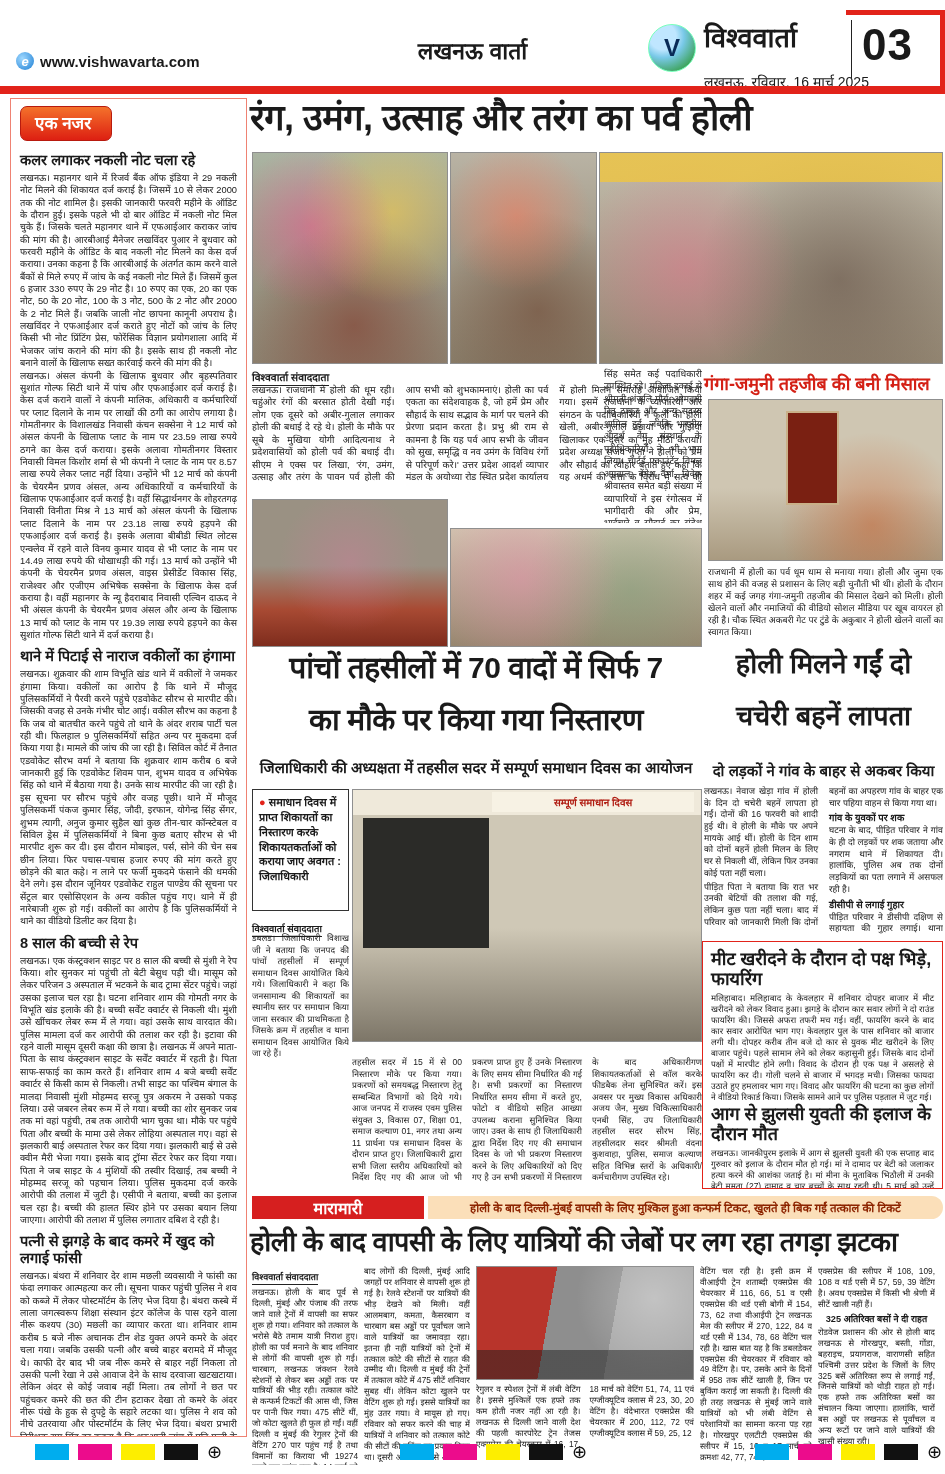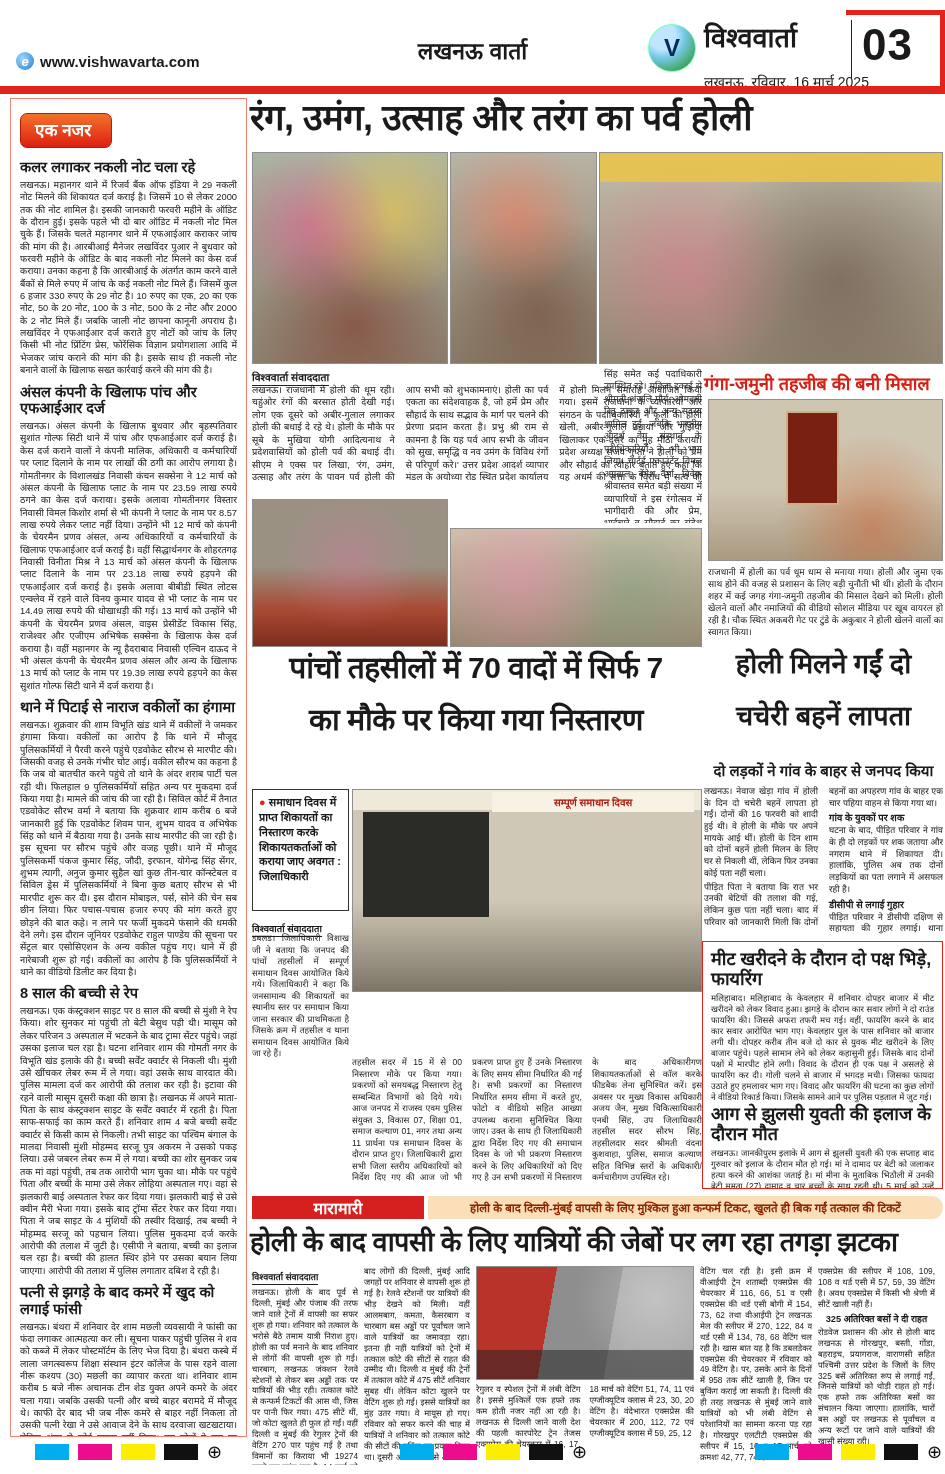--- a/index.html
+++ b/index.html
@@ -14,21 +14,21 @@
   .brand{left:648px;top:24px;display:flex;gap:8px;align-items:flex-start;}
   .brand-icon{width:46px;height:46px;border-radius:50%;background:radial-gradient(circle at 30% 25%,#bfe6ff 0 28%,#79c9e8 45%,#3da35a 80%);
               color:#0a2b57;font-size:24px;font-weight:700;display:flex;align-items:center;justify-content:center;border:1px solid #7fb;}
   .brand-name{font-size:27px;font-weight:700;line-height:1.05;}
   .brand-date{font-size:14px;font-weight:400;margin-top:20px;}
   .hdr-divider{left:851px;top:20px;width:1px;height:58px;background:#222;}
   .pageno-frame{left:846px;top:10px;width:94px;height:74px;border-top:5px solid #e2231a;border-right:5px solid #e2231a;}
   .pageno{left:862px;top:20px;font-size:44px;font-weight:700;letter-spacing:1px;}
   .masthead-rule{left:0;top:86px;width:945px;height:8px;background:#e2231a;}
   
-  .sidebar{left:10px;top:98px;width:237px;height:1339px;border:1.5px solid #ef8273;padding:14px 9px;box-sizing:border-box;overflow:hidden;}
+  .sidebar{left:10px;top:98px;width:237px;height:1339px;border:1.5px solid #ef8273;padding:7px 9px;box-sizing:border-box;overflow:hidden;}
   .og-pill{display:inline-block;background:linear-gradient(180deg,#f4722b,#dd1f12);color:#fff;font-size:17px;font-weight:700;
            padding:4px 20px 6px 14px;border-radius:7px;border:1px solid #b81a0e;margin-bottom:4px;}
   .og-h{font-size:14.6px;font-weight:700;margin:7px 0 3px;line-height:1.15;}
   .og-b{font-size:9.3px;line-height:1.33;text-align:justify;}
   
   .lead-h{left:250px;top:92px;width:693px;font-size:36px;font-weight:700;letter-spacing:-0.5px;white-space:nowrap;}
   .ph{box-sizing:border-box;border:1px solid #8f8f8f;}
   .ph-holi1{background:radial-gradient(circle at 30% 35%,rgba(240,80,140,.5),transparent 42%),
             radial-gradient(circle at 72% 28%,rgba(250,205,70,.55),transparent 45%),
             radial-gradient(circle at 52% 82%,rgba(130,60,45,.6),transparent 52%),
@@ -111,21 +111,20 @@
   <div class="abs pageno">03</div>
   <div class="abs masthead-rule"></div>
 
   <div class="abs sidebar">
     <span class="og-pill">एक नजर</span>
     <div>
       <div class="og-h">कलर लगाकर नकली नोट चला रहे</div>
       <div class="og-b">लखनऊ। महानगर थाने में रिजर्व बैंक ऑफ इंडिया ने 29 नकली नोट मिलने की शिकायत दर्ज कराई है। जिसमें 10 से लेकर 2000 तक की नोट शामिल है। इसकी जानकारी फरवरी महीने के ऑडिट के दौरान हुई। इसके पहले भी दो बार ऑडिट में नकली नोट मिल चुके हैं। जिसके चलते महानगर थाने में एफआईआर कराकर जांच की मांग की है। आरबीआई मैनेजर लखविंदर पुआर ने बुधवार को फरवरी महीने के ऑडिट के बाद नकली नोट मिलने का केस दर्ज कराया। उनका कहना है कि आरबीआई के अंतर्गत काम करने वाले बैंकों से मिले रुपए में जांच के कई नकली नोट मिले हैं। जिसमें कुल 6 हजार 330 रुपए के 29 नोट है। 10 रुपए का एक, 20 का एक नोट, 50 के 20 नोट, 100 के 3 नोट, 500 के 2 नोट और 2000 के 2 नोट मिले हैं। जबकि जाली नोट छापना कानूनी अपराध है। लखविंदर ने एफआईआर दर्ज कराते हुए नोटों को जांच के लिए किसी भी नोट प्रिंटिंग प्रेस, फोरेंसिक विज्ञान प्रयोगशाला आदि में भेजकर जांच कराने की मांग की है। इसके साथ ही नकली नोट बनाने वालों के खिलाफ सख्त कार्रवाई करने की मांग की है।</div>
     </div>
     <div>
-      <div class="og-h">अंसल कंपनी के खिलाफ पांच और एफआईआर दर्ज</div>
       <div class="og-b">लखनऊ। अंसल कंपनी के खिलाफ बुधवार और बृहस्पतिवार सुशांत गोल्फ सिटी थाने में पांच और एफआईआर दर्ज कराई है। केस दर्ज कराने वालों ने कंपनी मालिक, अधिकारी व कर्मचारियों पर प्लाट दिलाने के नाम पर लाखों की ठगी का आरोप लगाया है। गोमतीनगर के विशालखंड निवासी कंचन सक्सेना ने 12 मार्च को अंसल कंपनी के खिलाफ प्लाट के नाम पर 23.59 लाख रुपये ठगने का केस दर्ज कराया। इसके अलावा गोमतीनगर विस्तार निवासी विमल किशोर शर्मा से भी कंपनी ने प्लाट के नाम पर 8.57 लाख रुपये लेकर प्लाट नहीं दिया। उन्होंने भी 12 मार्च को कंपनी के चेयरमैन प्रणव अंसल, अन्य अधिकारियों व कर्मचारियों के खिलाफ एफआईआर दर्ज कराई है। वहीं सिद्धार्थनगर के शोहरतगढ़ निवासी विनीता मिश्र ने 13 मार्च को अंसल कंपनी के खिलाफ प्लाट दिलाने के नाम पर 23.18 लाख रुपये हड़पने की एफआईआर दर्ज कराई है। इसके अलावा बीबीडी स्थित लोटस एन्क्लेव में रहने वाले विनय कुमार यादव से भी प्लाट के नाम पर 14.49 लाख रुपये की धोखाधड़ी की गई। 13 मार्च को उन्होंने भी कंपनी के चेयरमैन प्रणव अंसल, वाइस प्रेसीडेंट विकास सिंह, राजेश्वर और एजीएम अभिषेक सक्सेना के खिलाफ केस दर्ज कराया है। वहीं महानगर के न्यू हैदराबाद निवासी एल्विन दाऊद ने भी अंसल कंपनी के चेयरमैन प्रणव अंसल और अन्य के खिलाफ 13 मार्च को प्लाट के नाम पर 19.39 लाख रुपये हड़पने का केस सुशांत गोल्फ सिटी थाने में दर्ज कराया है।</div>
     </div>
     <div>
       <div class="og-h">थाने में पिटाई से नाराज वकीलों का हंगामा</div>
       <div class="og-b">लखनऊ। शुक्रवार की शाम विभूति खंड थाने में वकीलों ने जमकर हंगामा किया। वकीलों का आरोप है कि थाने में मौजूद पुलिसकर्मियों ने पैरवी करने पहुंचे एडवोकेट सौरभ से मारपीट की। जिसकी वजह से उनके गंभीर चोट आई। वकील सौरभ का कहना है कि जब वो बातचीत करने पहुंचे तो थाने के अंदर शराब पार्टी चल रही थी। फिलहाल 9 पुलिसकर्मियों सहित अन्य पर मुकदमा दर्ज किया गया है। मामले की जांच की जा रही है। सिविल कोर्ट में तैनात एडवोकेट सौरभ वर्मा ने बताया कि शुक्रवार शाम करीब 6 बजे जानकारी हुई कि एडवोकेट शिवम पान, शुभम यादव व अभिषेक सिंह को थाने में बैठाया गया है। उनके साथ मारपीट की जा रही है। इस सूचना पर सौरभ पहुंचे और वजह पूछी। थाने में मौजूद पुलिसकर्मी पंकज कुमार सिंह, जौदी, इरफान, योगेन्द्र सिंह सेंगर, शुभम त्यागी, अनुज कुमार सुहैल खां कुछ तीन-चार कॉन्स्टेबल व सिविल ड्रेस में पुलिसकर्मियों ने बिना कुछ बताए सौरभ से भी मारपीट शुरू कर दी। इस दौरान मोबाइल, पर्स, सोने की चेन सब छीन लिया। फिर पचास-पचास हजार रुपए की मांग करते हुए छोड़ने की बात कहे। न लाने पर फर्जी मुकदमे फंसाने की धमकी देने लगे। इस दौरान जूनियर एडवोकेट राहुल पाण्डेय की सूचना पर सेंट्रल बार एसोसिएशन के अन्य वकील पहुंच गए। थाने में ही नारेबाजी शुरू हो गई। वकीलों का आरोप है कि पुलिसकर्मियों ने थाने का वीडियो डिलीट कर दिया है।</div>
     </div>
     <div>
       <div class="og-h">8 साल की बच्ची से रेप</div>
       <div class="og-b">लखनऊ। एक कंस्ट्रक्शन साइट पर 8 साल की बच्ची से मुंशी ने रेप किया। शोर सुनकर मां पहुंची तो बेटी बेसुध पड़ी थी। मासूम को लेकर परिजन 3 अस्पताल में भटकने के बाद ट्रामा सेंटर पहुंचे। जहां उसका इलाज चल रहा है। घटना शनिवार शाम की गोमती नगर के विभूति खंड इलाके की है। बच्ची सर्वेंट क्वार्टर से निकली थी। मुंशी उसे खींचकर लेबर रूम में ले गया। वहां उसके साथ वारदात की। पुलिस मामला दर्ज कर आरोपी की तलाश कर रही है। इटावा की रहने वाली मासूम दूसरी कक्षा की छात्रा है। लखनऊ में अपने माता-पिता के साथ कंस्ट्रक्शन साइट के सर्वेंट क्वार्टर में रहती है। पिता साफ-सफाई का काम करते हैं। शनिवार शाम 4 बजे बच्ची सर्वेंट क्वार्टर से किसी काम से निकली। तभी साइट का पश्चिम बंगाल के मालदा निवासी मुंशी मोहम्मद सरजू पुत्र अकरम ने उसको पकड़ लिया। उसे जबरन लेबर रूम में ले गया। बच्ची का शोर सुनकर जब तक मां वहां पहुंची, तब तक आरोपी भाग चुका था। मौके पर पहुंचे पिता और बच्ची के मामा उसे लेकर लोहिया अस्पताल गए। वहां से झलकारी बाई अस्पताल रेफर कर दिया गया। झलकारी बाई से उसे क्वीन मैरी भेजा गया। इसके बाद ट्रॉमा सेंटर रेफर कर दिया गया। पिता ने जब साइट के 4 मुंशियों की तस्वीर दिखाई, तब बच्ची ने मोहम्मद सरजू को पहचान लिया। पुलिस मुकदमा दर्ज करके आरोपी की तलाश में जुटी है। एसीपी ने बताया, बच्ची का इलाज चल रहा है। बच्ची की हालत स्थिर होने पर उसका बयान लिया जाएगा। आरोपी की तलाश में पुलिस लगातार दबिश दे रही है।</div>
     </div>
@@ -146,36 +145,37 @@
   <div class="abs body-sm" style="left:604px;top:368px;width:98px;height:155px;overflow:hidden;">सिंह समेत कई पदाधिकारी उपस्थित रहे। महिला इकाई से श्रीमती अंजलि मौर्य, ओमवती रितु ठाकुर और अन्य सदस्य शामिल हुईं, जबकि भारतीय आदर्श वेग संस्थान के पदाधिकारियों ने भी भाग लिया। चार्टर्ड एकाउंटेंट विमल अग्रवाल, बेंगेश वर्मा, विवेक श्रीवास्तव समेत बड़ी संख्या में व्यापारियों ने इस रंगोत्सव में भागीदारी की और प्रेम, भाईचारे व सौहार्द का संदेश दिया।</div>
   <div class="abs ph ph-hall" style="left:252px;top:499px;width:196px;height:148px;"></div>
   <div class="abs ph ph-women" style="left:450px;top:528px;width:252px;height:119px;"></div>
 
   <div class="abs ganga-h">गंगा-जमुनी तहजीब की बनी मिसाल</div>
   <div class="abs ph ph-ganga" style="left:708px;top:399px;width:235px;height:162px;"></div>
   <div class="abs body-sm" style="left:708px;top:566px;width:235px;height:90px;overflow:hidden;font-size:9px;">राजधानी में होली का पर्व धूम धाम से मनाया गया। होली और जुमा एक साथ होने की वजह से प्रशासन के लिए बड़ी चुनौती भी थी। होली के दौरान शहर में कई जगह गंगा-जमुनी तहजीब की मिसाल देखने को मिली। होली खेलने वालों और नमाजियों की वीडियो सोशल मीडिया पर खूब वायरल हो रही है। चौक स्थित अकबरी गेट पर टुंडे के अकुबार ने होली खेलने वालों का स्वागत किया।</div>
 
   <div class="abs sam-h" style="top:651px;">पांचों तहसीलों में 70 वादों में सिर्फ 7</div>
   <div class="abs sam-h" style="top:703px;">का मौके पर किया गया निस्तारण</div>
+  <div class="abs sam-sub">जिलाधिकारी की अध्यक्षता में तहसील सदर में सम्पूर्ण समाधान दिवस का आयोजन</div>
   <div class="abs hl-box">
     <span class="bullet">●</span>
     <span>समाधान दिवस में प्राप्त शिकायतों का निस्तारण करके शिकायतकर्ताओं को कराया जाए अवगत : जिलाधिकारी</span>
   </div>
   <div class="abs" style="left:252px;top:918px;">
     <span class="byline" style="font-size:9.5px;">विश्ववार्ता संवाददाता</span>
   </div>
   <div class="abs body-sm" style="left:252px;top:933px;width:97px;height:255px;overflow:hidden;font-size:8.6px;">डबलड। जिलाधिकारी विशाख जी ने बताया कि जनपद की पांचों तहसीलों में सम्पूर्ण समाधान दिवस आयोजित किये गये। जिलाधिकारी ने कहा कि जनसामान्य की शिकायतों का स्थानीय स्तर पर समाधान किया जाना सरकार की प्राथमिकता है जिसके क्रम में तहसील व थाना समाधान दिवस आयोजित किये जा रहे हैं।</div>
-  <div class="abs ph ph-meet" style="left:352px;top:789px;width:350px;height:203px;">
+  <div class="abs ph ph-meet" style="left:352px;top:789px;width:350px;height:253px;">
     <div class="meet-banner">सम्पूर्ण समाधान दिवस</div>
   </div>
   <div class="abs body-sm" style="left:352px;top:1057px;width:350px;height:132px;overflow:hidden;font-size:8.6px;column-count:3;column-gap:10px;">तहसील सदर में 15 में से 00 निस्तारण मौके पर किया गया। प्रकरणों को समयबद्ध निस्तारण हेतु सम्बन्धित विभागों को दिये गये। आज जनपद में राजस्व एवम पुलिस संयुक्त 3, विकास 07, शिक्षा 01, समाज कल्याण 01, नगर तथा अन्य 11 प्रार्थना पत्र समाधान दिवस के दौरान प्राप्त हुए। जिलाधिकारी द्वारा सभी जिला स्तरीय अधिकारियों को निर्देश दिए गए की आज जो भी प्रकरण प्राप्त हुए हैं उनके निस्तारण के लिए समय सीमा निर्धारित की गई है। सभी प्रकरणों का निस्तारण निर्धारित समय सीमा में करते हुए, फोटो व वीडियो सहित आख्या उपलब्ध कराना सुनिश्चित किया जाए। उक्त के साथ ही जिलाधिकारी द्वारा निर्देश दिए गए की समाधान दिवस के जो भी प्रकरण निस्तारण करने के लिए अधिकारियों को दिए गए है उन सभी प्रकरणों में निस्तारण के बाद अधिकारीगण शिकायतकर्ताओं से कॉल करके फीडबैक लेना सुनिश्चित करें। इस अवसर पर मुख्य विकास अधिकारी अजय जैन, मुख्य चिकित्साधिकारी एनबी सिंह, उप जिलाधिकारी तहसील सदर सौरभ सिंह, तहसीलदार सदर श्रीमती वंदना कुशवाहा, पुलिस, समाज कल्याण सहित विभिन्न स्तरों के अधिकारी/कर्मचारीगण उपस्थित रहे।</div>
 
   <div class="abs sis-h" style="top:650px;">होली मिलने गईं दो</div>
   <div class="abs sis-h" style="top:702px;">चचेरी बहनें लापता</div>
-  <div class="abs sis-sub">दो लड़कों ने गांव के बाहर से जनपद किया</div>
+  <div class="abs sis-sub">दो लड़कों ने गांव के बाहर से अकबर किया</div>
   <div class="abs cols2" style="left:704px;top:786px;width:239px;height:150px;overflow:hidden;">
     <p class="para">लखनऊ। नेवाज खेड़ा गांव में होली के दिन दो चचेरी बहनें लापता हो गईं। दोनों की 16 फरवरी को शादी हुई थी। वे होली के मौके पर अपने मायके आई थीं। होली के दिन शाम को दोनों बहनें होली मिलन के लिए घर से निकली थीं, लेकिन फिर उनका कोई पता नहीं चला।</p>
     <p class="para">पीड़ित पिता ने बताया कि रात भर उनकी बेटियों की तलाश की गई, लेकिन कुछ पता नहीं चला। बाद में परिवार को जानकारी मिली कि दोनों बहनों का अपहरण गांव के बाहर एक चार पहिया वाहन से किया गया था।</p>
     <p class="para-h">गांव के युवकों पर शक</p>
     <p class="para">घटना के बाद, पीड़ित परिवार ने गांव के ही दो लड़कों पर शक जताया और नगराम थाने में शिकायत दी। हालांकि, पुलिस अब तक दोनों लड़कियों का पता लगाने में असफल रही है।</p>
     <p class="para-h">डीसीपी से लगाई गुहार</p>
     <p class="para">पीड़ित परिवार ने डीसीपी दक्षिण से सहायता की गुहार लगाई। थाना अध्यक्ष विवेक चौधरी ने बताया कि मामले की जानकारी होते ही पुलिस दोनों लड़कियों की तलाश में जुट गई है। उन्होंने आश्वस्त किया कि जल्द ही लड़कियों का पता लगाया जाएगा।</p>
 
   </div>
 

